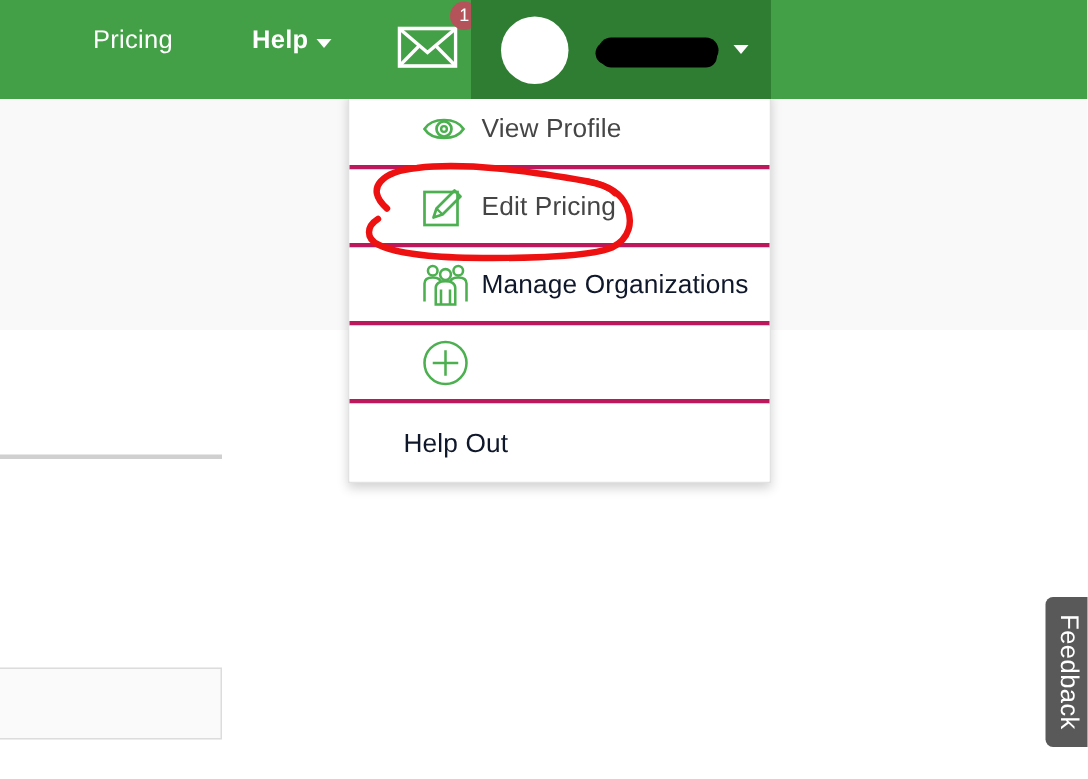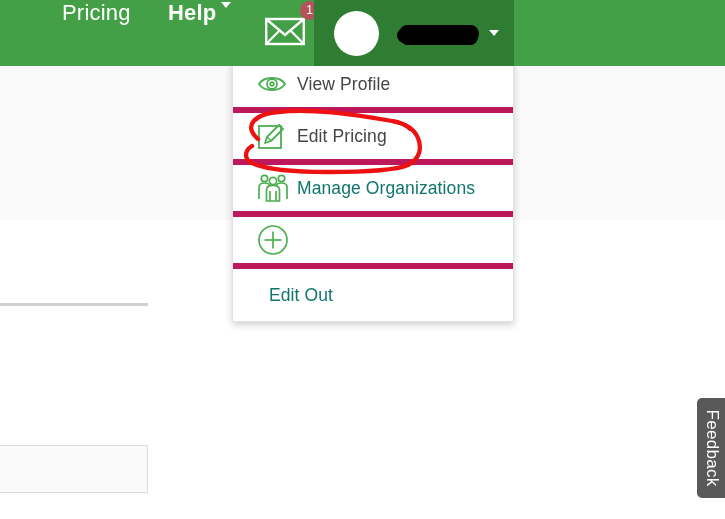--- a/index.html
+++ b/index.html
@@ -57,23 +57,23 @@
     width: 725px;
     height: 66px;
     background: #43a047;
     z-index: 30;
   }
   .nav-link {
     position: absolute;
     top: 0;
     height: 54px;
     display: flex;
-    align-items: flex-start;
+    align-items: center;
     color: #ffffff;
-    font-size: 22px;
+    font-size: 17px;
     letter-spacing: .2px;
     cursor: pointer;
     white-space: nowrap;
   }
   #nav-pricing { left: 62px; }
   #nav-help { left: 168px; font-weight: bold; }
   .caret-down {
     display: inline-block;
     margin-left: 5px;
     width: 0;
@@ -163,41 +163,41 @@
     border: 1px solid #e2e2e2;
     border-top: none;
     box-shadow: 0 3px 7px rgba(0,0,0,.18);
     box-sizing: border-box;
     z-index: 25;
   }
   .menu-item {
     display: flex;
     align-items: center;
     height: 52px;
-    padding-left: 24px;
-    border-bottom: 6px solid #be185d;
+    padding-left: 48px;
+    border-bottom: 3px solid #be185d;
     box-sizing: border-box;
     cursor: pointer;
     background: #ffffff;
   }
   .menu-item:last-child { border-bottom: none; }
   .menu-item .mi-icon {
     width: 40px;
     flex: none;
     display: flex;
     align-items: center;
     justify-content: flex-start;
   }
   .menu-item .mi-label {
     font-size: 17.5px;
     white-space: nowrap;
     letter-spacing: .1px;
   }
   .label-dark { color: #454545; }
-  .label-green { color: #0f766e; }
+  .label-green { color: #0f172a; }
   #menu-item-signout {
     height: 52px;
     padding-left: 36px;
   }
   #menu-item-signout .mi-label { margin-left: 0; }
 
   
   #annotation-circle {
     position: absolute;
     left: 232px;
@@ -321,21 +321,21 @@
     <span class="mi-icon">
       <svg width="32" height="32" viewBox="0 0 32 32" aria-hidden="true">
         <circle cx="16" cy="16" r="14" fill="none" stroke="#4caf50" stroke-width="1.7"></circle>
         <line x1="16" y1="7.5" x2="16" y2="24.5" stroke="#4caf50" stroke-width="1.7"></line>
         <line x1="7.5" y1="16" x2="24.5" y2="16" stroke="#4caf50" stroke-width="1.7"></line>
       </svg>
     </span>
   </div>
 
   <div class="menu-item" id="menu-item-signout">
-    <span class="mi-label label-green">Edit Out</span>
+    <span class="mi-label label-green">Help Out</span>
   </div>
 
 </div>
 
 <div id="annotation-circle">
   <svg width="205" height="78" viewBox="0 0 205 78" aria-hidden="true">
     <path d="M26 34
              C10 20, 24 9, 46 7
              C78 3, 120 9, 160 16
              C175 19, 182 24, 186 33

